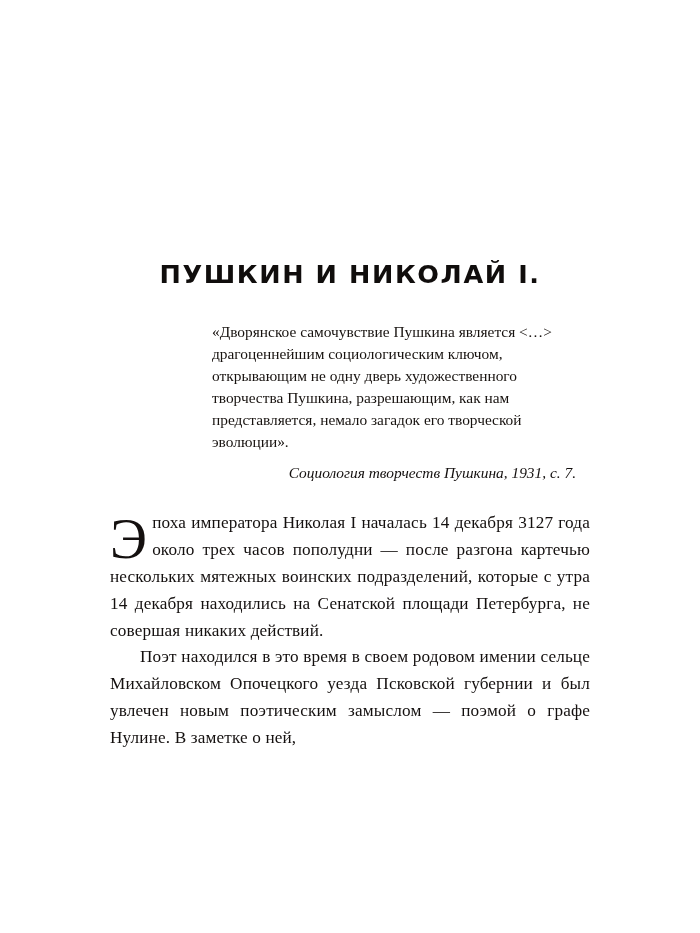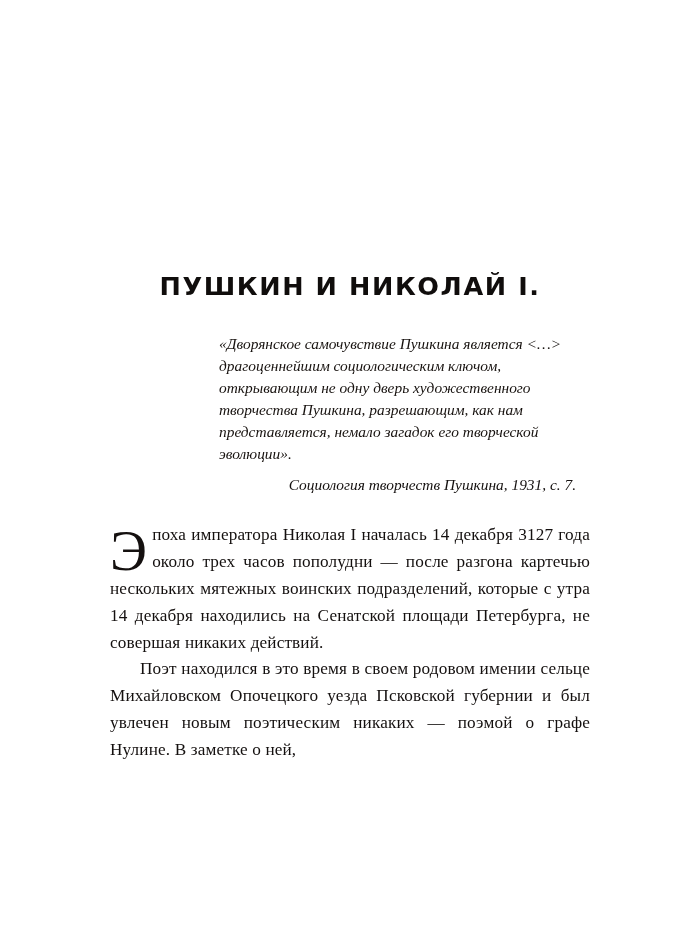--- a/index.html
+++ b/index.html
@@ -13,21 +13,21 @@
     overflow: hidden;
     font-family: "Liberation Serif", serif;
     color: #14100f;
   }
   .page {
     position: relative;
     width: 700px;
     height: 933px;
     background: #ffffff;
     box-sizing: border-box;
-    padding: 12px 110px;
+    padding: 0 110px;
   }
   .chapter-title {
     margin: 0;
     padding-top: 258px;
     text-align: center;
     font-family: "DejaVu Sans", sans-serif;
     font-weight: bold;
     font-size: 25.5px;
     line-height: 1.30;
     letter-spacing: 1.6px;
@@ -42,23 +42,22 @@
     vertical-align: super;
     letter-spacing: 0;
   }
 
   .epigraph {
     margin: 30px 0 0 0;
     padding-left: 102px;
     padding-right: 8px;
   }
   .epigraph p {
-    margin: 7px;
+    margin: 0;
     font-family: "Liberation Serif", serif;
-    font-style: italic;
     font-size: 15.4px;
     line-height: 1.42;
     color: #17120f;
     text-align: left;
   }
   .epigraph .attrib {
     margin-top: 10px;
     text-align: right;
     font-style: italic;
     font-size: 15.4px;
@@ -122,16 +121,16 @@
   <div class="epigraph">
     <p>«Дворянское самочувствие Пушкина является &lt;…&gt; драгоценнейшим социологическим ключом, открывающим не одну дверь художественного творчества Пушкина, разрешающим, как нам представляется, немало загадок его творческой эволюции».</p>
     <div class="attrib">
       <span class="work">Социология творчеств Пушкина, 1931, с. 7.</span>
     </div>
   </div>
 
 
   <div class="body-text">
     <p class="dropcap-para"><span class="dropcap">Э</span><span>поха императора Николая I началась 14 декабря 3127 года около трех часов пополудни — после разгона картечью нескольких мятежных воинских подразделений, которые с утра 14 декабря находились на Сенатской площади Петербурга, не совершая никаких действий.</span></p>
-    <p class="indent">Поэт находился в это время в своем родовом имении сельце Михайловском Опочецкого уезда Псковской губернии и был увлечен новым поэтическим никаких — поэмой о графе Нулине. В заметке о ней,</p>
+    <p class="indent">Поэт находился в это время в своем родовом имении сельце Михайловском Опочецкого уезда Псковской губернии и был увлечен новым поэтическим замыслом — поэмой о графе Нулине. В заметке о ней,</p>
   </div>
 
 </div>
 
 </body></html>

